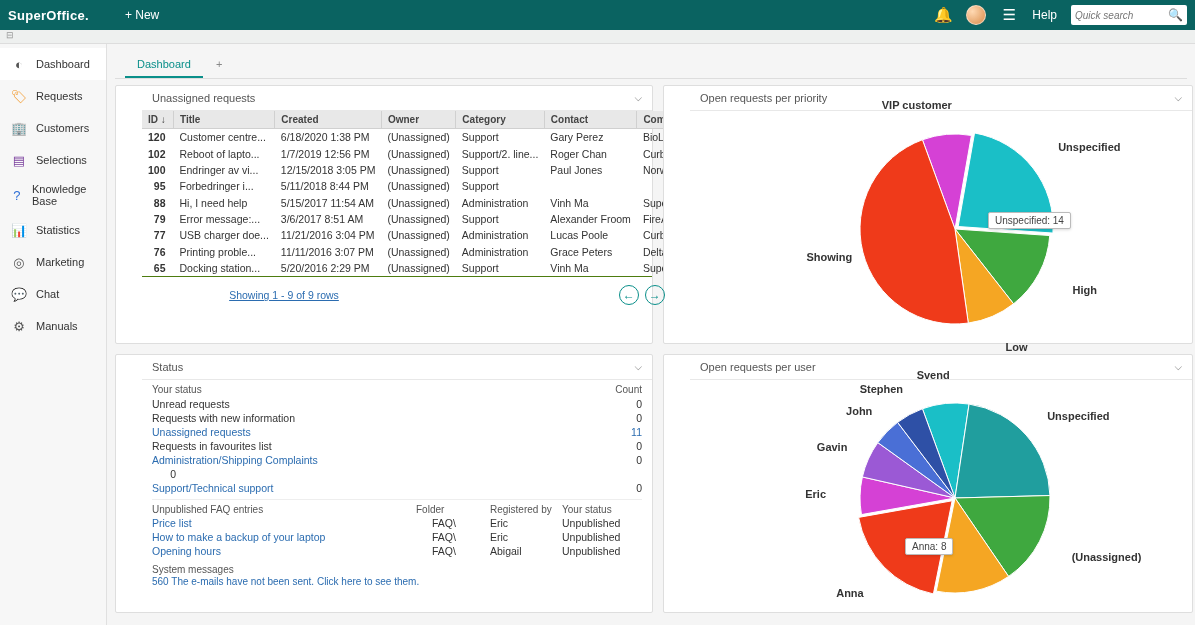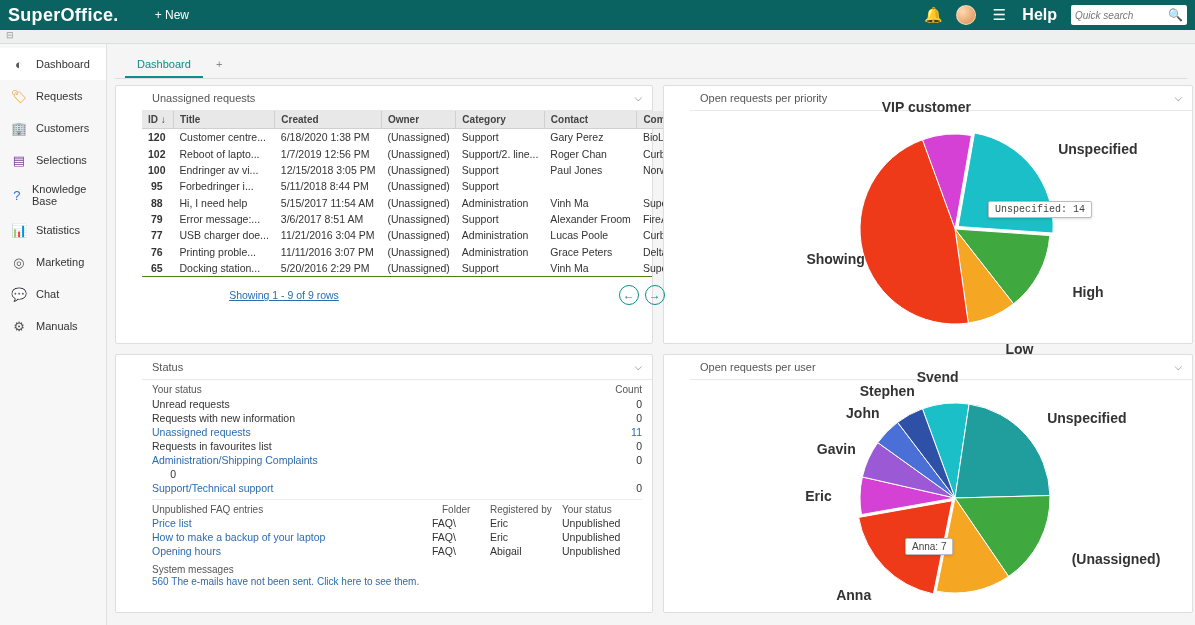--- a/index.html
+++ b/index.html
@@ -1,25 +1,25 @@
 <!DOCTYPE html>
 <html><head>
 <meta charset="utf-8">
 <style>
   * { box-sizing: border-box; margin: 0; padding: 0; }
   body { font-family: -apple-system, "Segoe UI", Arial, sans-serif; font-size: 11px; color: #333; background: #f5f5f5; width: 1195px; height: 625px; overflow: hidden; }
 
   .topbar { background: #0a6361; height: 30px; display: flex; align-items: center; padding: 0 8px; color: #fff; }
-  .logo { font-size: 18px; font-weight: 600; letter-spacing: .3px; }
+  .logo { font-size: 13px; font-weight: 600; letter-spacing: .3px; }
   .logo::after { content:"."; }
   .new-btn { margin-left: 36px; font-size: 12px; cursor: pointer; }
   .top-right { margin-left: auto; display: flex; align-items: center; gap: 14px; }
   .top-icon { width: 18px; height: 18px; display: flex; align-items: center; justify-content: center; font-size: 15px; cursor: pointer; }
   .avatar { width: 20px; height: 20px; border-radius: 50%; background: radial-gradient(circle at 30% 30%, #ffd9b3, #d98c4a); border: 1px solid rgba(255,255,255,.5); }
-  .help { font-size: 16px; cursor: pointer; font-weight: bold; }
+  .help { font-size: 12px; cursor: pointer; }
   .search-box { background: #fff; border-radius: 2px; width: 116px; height: 20px; display: flex; align-items: center; padding: 0 4px; color: #888; }
   .search-box input { border: none; outline: none; flex: 1; font-size: 10px; font-style: italic; color: #888; width: 92px; }
   .search-box .mag { font-size: 12px; color: #666; }
 
   .strip { height: 14px; background: #eef0ef; border-bottom: 1px solid #ddd; padding-left: 6px; font-size: 9px; color: #999; }
 
   .layout { display: flex; height: calc(100% - 44px); }
   .sidebar { width: 107px; background: #f7f7f7; border-right: 1px solid #e0e0e0; padding-top: 4px; }
   .side-item { display: flex; align-items: center; gap: 8px; padding: 7px 10px; cursor: pointer; font-size: 11px; color: #333; }
   .side-item.active { background: #fff; font-weight: 500; }
@@ -31,43 +31,43 @@
   .tab-plus { display: inline-block; padding: 6px 10px; color: #888; cursor: pointer; }
 
   .grid { display: grid; grid-template-columns: 538px 530px; gap: 10px; padding-top: 6px; }
   .panel { background: #fff; border: 1px solid #dedede; border-radius: 2px; padding-left: 26px; }
   .panel-head { display: flex; align-items: center; justify-content: space-between; padding: 6px 10px; border-bottom: 1px solid #e8e8e8; font-size: 11px; color: #555; }
   .chev { color: #888; font-size: 10px; }
 
   table { width: 100%; border-collapse: collapse; font-size: 10.5px; }
   th { background: #e8e8e8; text-align: left; padding: 3px 6px; font-weight: 600; border-right: 1px solid #d0d0d0; border-bottom: 1px solid #d0d0d0; font-size: 10px; color: #444; }
   td { padding: 2.2px 6px; white-space: nowrap; overflow: hidden; text-overflow: ellipsis; }
-  .num { text-align: center; font-weight: 700; padding-right: 8px; }
+  .num { text-align: right; font-weight: 700; padding-right: 8px; }
   .col-id{width:38px}.col-title{width:86px}.col-created{width:100px}.col-owner{width:74px}.col-cat{width:84px}.col-contact{width:84px}.col-company{width:70px}
 
   .pager { display: flex; align-items: center; justify-content: center; gap: 180px; padding: 8px; border-top: 1px solid #4d7c0f; }
   .pager-link { color: #2b6cb0; text-decoration: underline; font-size: 10.5px; }
   .pager-btns { display: flex; gap: 6px; position: relative; left: 100px; }
   .pager-btn { width: 20px; height: 20px; border: 1.5px solid #0a8f8a; border-radius: 50%; display: flex; align-items: center; justify-content: center; color: #0a8f8a; cursor: pointer; font-size: 12px; }
 
   .status-list { padding: 2px 10px 4px; }
   .status-head { display: flex; font-size: 10px; color: #555; padding: 2px 0; }
   .status-head .sh-l { flex: 1; }
   .status-row { display: flex; font-size: 10.5px; padding: 1px 0; }
   .status-row .sr-l { flex: 1; }
   .status-row .sr-r { width: 24px; text-align: right; }
   .lnk { color: #2b6cb0; cursor: pointer; }
   .faq-head { display: flex; font-size: 10px; color: #555; padding: 4px 0 1px; border-top: 1px solid #eee; margin-top: 4px; }
-  .faq-head > div:nth-child(1){flex:1}.faq-head > div:nth-child(2){width:48px}.faq-head > div:nth-child(3){width:72px}.faq-head > div:nth-child(4){width:80px}
+  .faq-head > div:nth-child(1){flex:1}.faq-head > div:nth-child(2){width:74px}.faq-head > div:nth-child(3){width:72px}.faq-head > div:nth-child(4){width:80px}
   .faq-row { display: flex; font-size: 10.5px; padding: 1px 0; }
   .faq-row > div:nth-child(1){flex:1}.faq-row > div:nth-child(2){width:58px}.faq-row > div:nth-child(3){width:72px}.faq-row > div:nth-child(4){width:80px}
 
   .chart-wrap { position: relative; height: 232px; }
   .pie { display: block; margin: 0 auto; }
-  .lbl { position: absolute; font-size: 14px; color: #333; font-weight: 600; pointer-events: none; }
+  .lbl { position: absolute; font-size: 11px; color: #333; font-weight: 600; pointer-events: none; }
   .tip { position: absolute; background: #fff; border: 1px solid #bbb; border-radius: 2px; padding: 2px 6px; font-size: 10px; color: #444; box-shadow: 0 1px 3px rgba(0,0,0,.15); }
 </style>
 </head>
 <body>
 
 <div class="topbar">
   <span class="logo">SuperOffice</span>
   <span class="new-btn">+ New</span>
   <div class="top-right">
     <span class="top-icon">🔔</span>
@@ -251,21 +251,21 @@
               <path d="M268.1497411597829,115.53441069389694 L284.5589148649848,21.962304709728187 A95,95 0 0 1 362.9244750676561,122.07274478537843 Z" fill="#1abfc7" stroke="#fff" stroke-width="1"></path>
               <path d="M265,118 L359.7747339078732,124.53833409148149 A95,95 0 0 1 323.55774601994773,192.8063525448427 Z" fill="#3fa83f" stroke="#fff" stroke-width="1"></path>
               <path d="M265,118 L323.55774601994773,192.8063525448427 A95,95 0 0 1 278.30931936921047,212.06307467826235 Z" fill="#f5a623" stroke="#fff" stroke-width="1"></path>
               <path d="M265,118 L278.30931936921047,212.06307467826235 A95,95 0 0 1 232.42470829173214,28.75959227949899 Z" fill="#ef3a1a" stroke="#fff" stroke-width="1"></path>
             </svg>
             <div class="lbl" style="left:191.76538516585495px;top:-11.521880174096765px">VIP customer</div>
             <div class="lbl" style="left:368.15402298288836px;top:30.251950225124702px">Unspecified</div>
             <div class="lbl" style="left:382.4903066416051px;top:173.32999153907852px">High</div>
             <div class="lbl" style="left:315.5152192788666px;top:229.69798912032178px">Low</div>
             <div class="lbl" style="left:116.42161328316526px;top:140.38221114472483px">Showing</div>
-            <div class="tip" style="left: 298px; top: 90px; font-family: Liberation Mono, monospace;">Unspecified: 14</div>
+            <div class="tip" style="left: 298px; top: 101px;">Unspecified: 14</div>
           </div>
       </div>
 
       <div class="panel">
         <div class="panel-head">
           <span>Status</span>
           <span class="chev">⌵</span>
         </div>
         <div class="status-list" id="status-list">
             <div class="status-head">
@@ -346,18 +346,18 @@
               <path d="M265,118 L207.56786516087192,42.326028993978326 A95,95 0 0 1 232.42470829173206,28.75959227949903 Z" fill="#2e50a6" stroke="#fff" stroke-width="1"></path>
             </svg>
             <div class="lbl" style="left:226.6388307938213px;top:-11.377291585719533px">Svend</div>
             <div class="lbl" style="left:357.14701976948663px;top:29.526527338023428px">Unspecified</div>
             <div class="lbl" style="left:381.6289842227px;top:170.6546732384077px">(Unassigned)</div>
             <div class="lbl" style="left:146.21564372711998px;top:206.7500178892376px">Anna</div>
             <div class="lbl" style="left:115.23714750937059px;top:107.90440999482202px">Eric</div>
             <div class="lbl" style="left:126.83757203734189px;top:60.51644076016899px">Gavin</div>
             <div class="lbl" style="left:156.06818828085602px;top:25.19916222377921px">John</div>
             <div class="lbl" style="left:169.6738782998533px;top:3.033745172949992px">Stephen</div>
-            <div class="tip" style="left: 215px; top: 158px;">Anna: 7</div>
+            <div class="tip" style="left: 215px; top: 158px;">Anna: 8</div>
           </div>
       </div>
     </div>
   </div>
 </div>
 
 </body></html>

